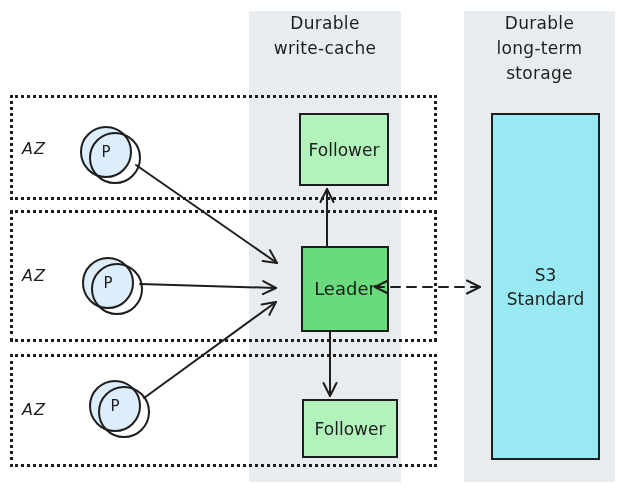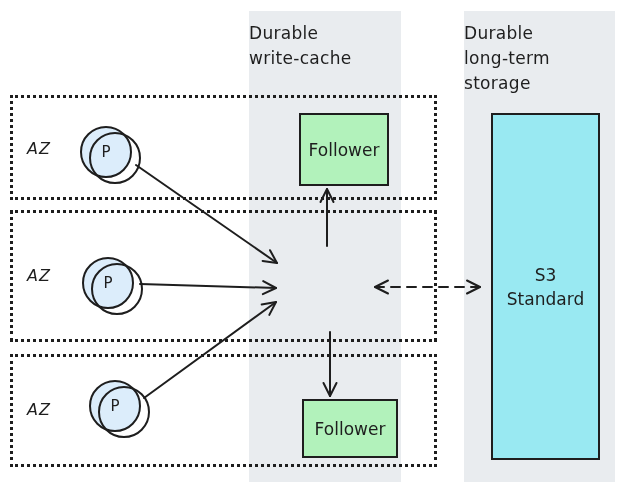--- a/index.html
+++ b/index.html
@@ -15,41 +15,40 @@
   }
   .panel {
     position: absolute;
     top: 11px;
     height: 471px;
     background: var(--panel-bg, #e9ecef);
   }
   .panel-write-cache { left: 249px; width: 152px; }
   .panel-long-term  { left: 464px; width: 151px; }
   .panel-title {
-    padding-top: 10px;
-    text-align: left;
+    text-align: center;
     font-size: 17px;
     line-height: 25px;
     white-space: pre-line;
     letter-spacing: 0.3px;
   }
   .az-zone {
     position: absolute;
     left: 10px;
     width: 427px;
     border: 3px dotted var(--stroke, #1e1e1e);
   }
   .az-zone-1 { top: 95px;  height: 105px; }
   .az-zone-2 { top: 210px; height: 132px; }
   .az-zone-3 { top: 354px; height: 113px; }
   .az-label {
     position: absolute;
     left: 17px;
     width: 34px;
-    text-align: right;
+    text-align: center;
     font-size: 16px;
     font-style: italic;
     letter-spacing: 1px;
   }
   .az-label-1 { top: 139px; }
   .az-label-2 { top: 266px; }
   .az-label-3 { top: 400px; }
   .producer { position: absolute; width: 52px; height: 52px; }
   .producer-1 { left: 80px;  top: 126px; }
   .producer-2 { left: 82px;  top: 257px; }
@@ -126,20 +125,21 @@
     <div class="producer-shadow"></div>
     <span class="producer-label">P</span>
   </div>
   <div class="producer producer-3">
     <div class="producer-body"></div>
     <div class="producer-shadow"></div>
     <span class="producer-label">P</span>
   </div>
 
   <div class="node node-follower-top">Follower</div>
+  <div class="node node-leader">Leader</div>
   <div class="node node-follower-bottom">Follower</div>
   <div class="node node-s3">S3
 Standard</div>
 
   <svg class="arrows" width="627" height="493" viewBox="0 0 627 493">
     <defs>
       <marker id="ah" viewBox="0 0 18 18" refX="16" refY="9" markerWidth="18" markerHeight="18" markerUnits="userSpaceOnUse" orient="auto-start-reverse">
         <path d="M3,2.5 L16,9 L3,15.5" stroke-width="2" stroke-linecap="round" stroke-linejoin="round"></path>
       </marker>
     </defs>

